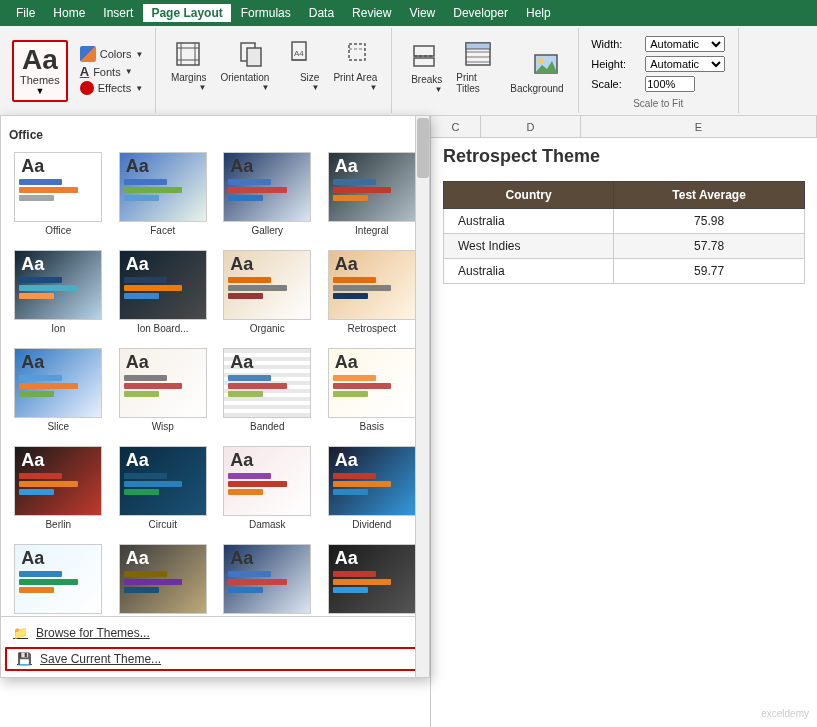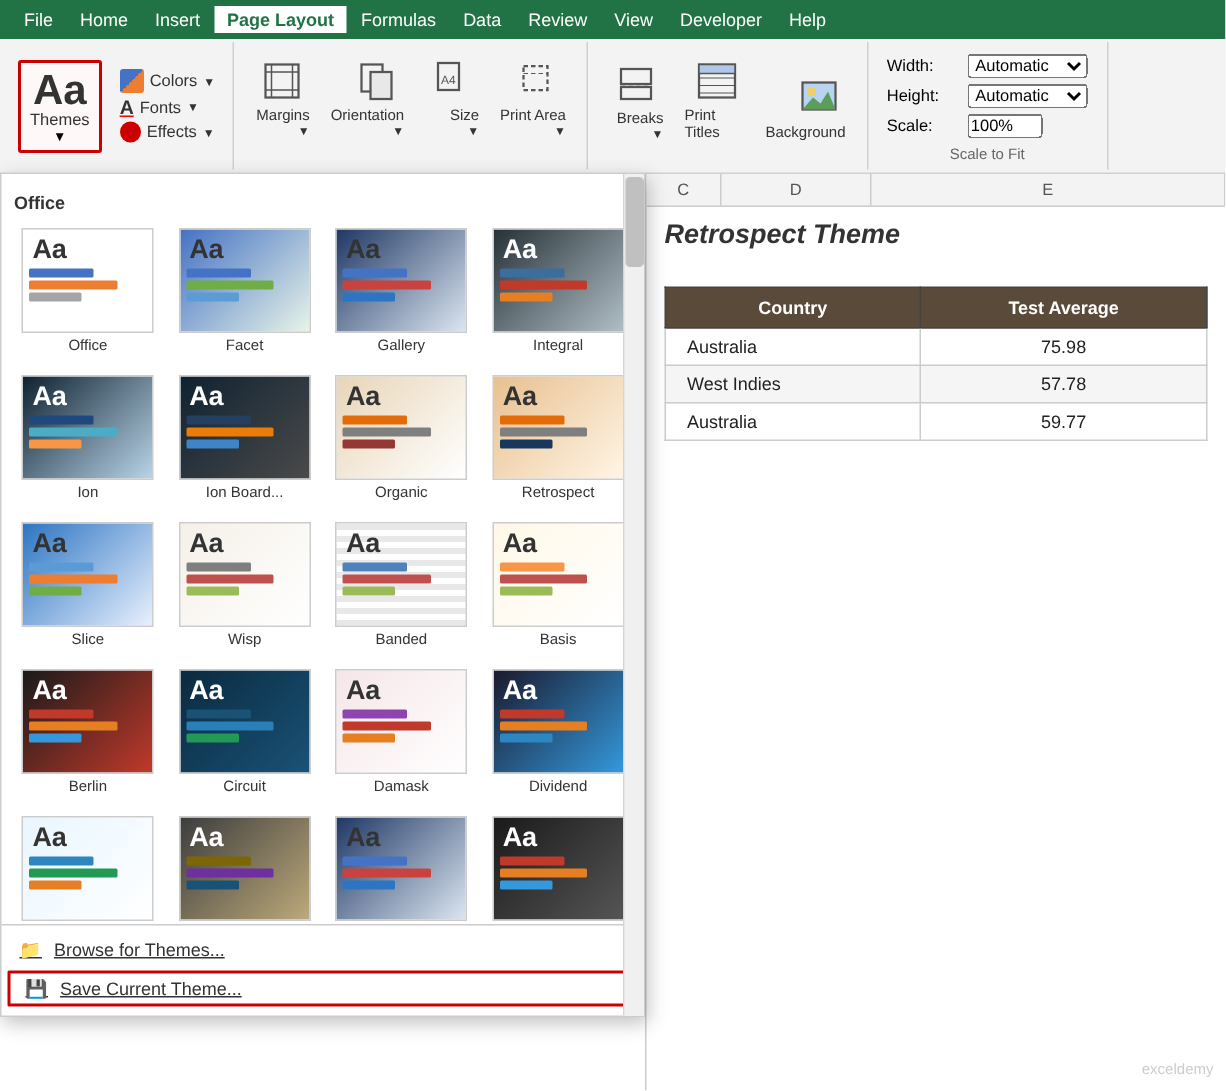--- a/index.html
+++ b/index.html
@@ -47,21 +47,21 @@
     .panel-footer { border-top: 1px solid #ccc; padding: 4px 0; }
     .panel-footer-item { display: flex; align-items: center; gap: 8px; padding: 5px 12px; font-size: 12px; color: #333; cursor: pointer; text-decoration: underline; }
     .panel-footer-item.active-border { border: 2px solid #c00; margin: 2px 4px; padding: 3px 10px; border-radius: 1px; }
 
     
     .spreadsheet { position: absolute; top: 116px; left: 430px; right: 0; bottom: 0; background: #fff; border-left: 1px solid #ccc; overflow: hidden; }
     .col-headers { display: flex; background: #f3f3f3; border-bottom: 1px solid #ccc; height: 22px; }
     .col-header { border-right: 1px solid #ccc; font-size: 11px; color: #555; display: flex; align-items: center; justify-content: center; }
 
     .cell-area { padding: 8px 12px; }
-    .sheet-title { font-size: 18px; font-style: italic; font-weight: bold; color: #333; margin-bottom: 24px; }
+    .sheet-title { font-size: 18px; font-weight: bold; color: #333; margin-bottom: 14px; }
 
     .data-table { border-collapse: collapse; width: 100%; }
     .data-table th { background: #5a4a3a; color: #fff; padding: 6px 14px; font-size: 12px; text-align: center; border: 1px solid #444; }
     .data-table td { padding: 5px 14px; font-size: 12px; text-align: center; border: 1px solid #ccc; color: #222; }
     .data-table td:first-child { text-align: left; }
     .data-table tr:nth-child(even) td { background: #f5f5f5; }
 
     .watermark { position: absolute; bottom: 8px; right: 8px; font-size: 10px; color: #ccc; margin-left: 36px; }
   </style>
 </head>

